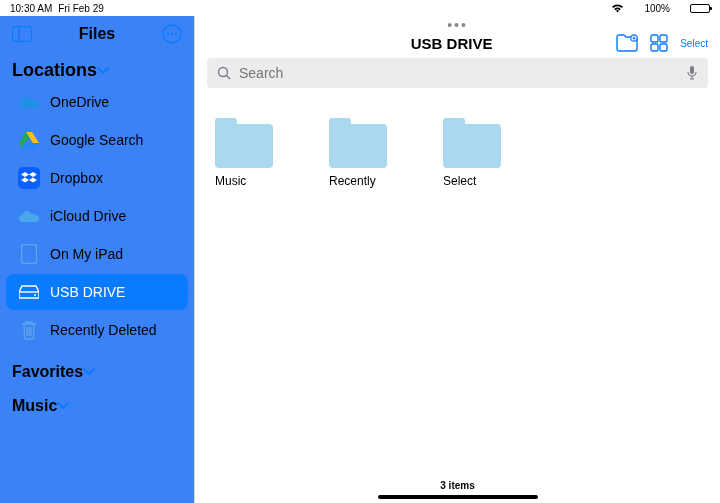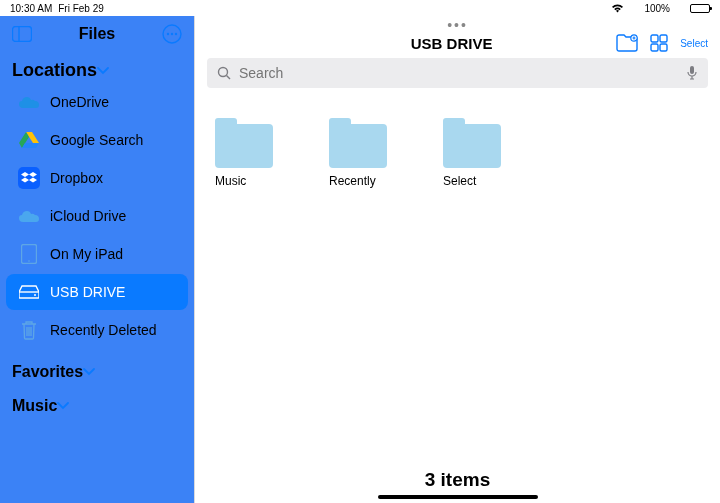--- a/index.html
+++ b/index.html
@@ -26,21 +26,21 @@
 .main-header { display: flex; align-items: center; padding: 0 12px 6px 12px; }
 .main-header .title { flex: 1; text-align: center; font-size: 15px; font-weight: 700; }
 .main-header .actions { display: flex; align-items: center; gap: 12px; color: #0a7aff; font-size: 10px; }
 .searchbar { margin: 0 12px 10px 12px; background: #ececee; border-radius: 4px; height: 30px; display: flex; align-items: center; padding: 0 10px; gap: 8px; color: #7d7d82; }
 .searchbar input { flex: 1; border: none; background: transparent; outline: none; font-size: 14px; color: #000; }
 .content { flex: 1; padding: 20px 20px 0 20px; display: flex; gap: 34px; align-content: flex-start; }
 .folder { width: 80px; display: flex; flex-direction: column; align-items: flex-start; gap: 6px; cursor: pointer; }
 .folder-shape { width: 58px; height: 44px; background: #a9d8ef; border-radius: 4px; position: relative; margin-top: 6px; }
 .folder-shape::before { content: ""; position: absolute; top: -6px; left: 0; width: 22px; height: 10px; background: #a9d8ef; border-radius: 3px 3px 0 0; }
 .folder-label { font-size: 12px; }
-.footer { text-align: center; font-size: 19px; font-weight: 600; padding: 8px 0 4px 0; }
+.footer { text-align: center; font-size: 10px; font-weight: 600; padding: 8px 0 4px 0; }
 .homebar { width: 160px; height: 4px; background: #000; border-radius: 3px; margin: 0 auto 4px auto; }
 svg { display: block; }
 </style>
 </head>
 <body>
 
 <div class="statusbar">
   <div class="left">
     <span>10:30 AM</span>
     <span>Fri Feb 29</span>

